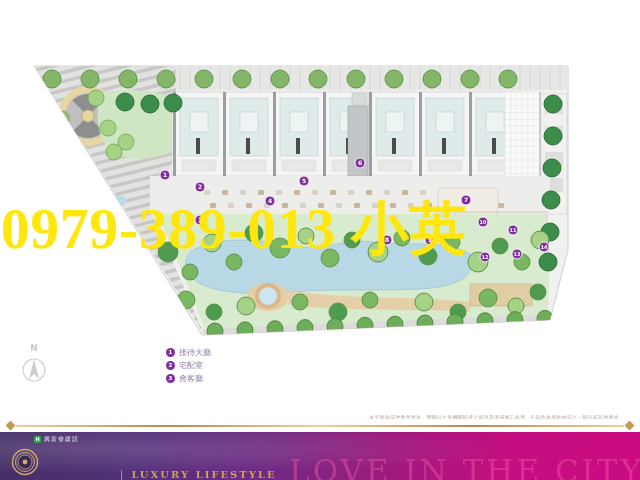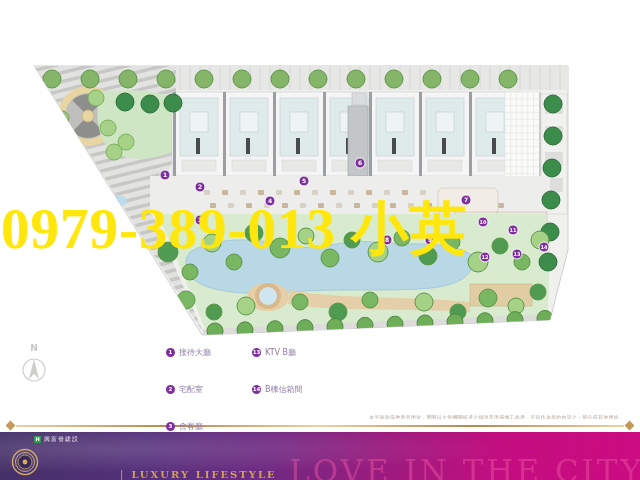--- a/index.html
+++ b/index.html
@@ -12,21 +12,21 @@
   .watermark{position:absolute;left:1px;top:200px;width:564px;white-space:nowrap;
              font-size:57px;font-weight:800;letter-spacing:1px;color:#ffe70d;line-height:1;
              text-shadow:0 0 1px rgba(255,231,13,.6);z-index:30;font-family:Liberation Serif, serif;}
 
   
   .compass{position:absolute;left:19px;top:343px;width:30px;text-align:center;z-index:5;}
   .compass .n{font-size:9px;color:#c9c9c7;font-weight:bold;}
 
   
   .legend{position:absolute;left:166px;top:348px;display:flex;z-index:20;}
-  .legend-col{display:flex;flex-direction:column;gap:24px;}
+  .legend-col{display:flex;flex-direction:column;}
   .legend-col:nth-child(1){width:86px}.legend-col:nth-child(2){width:86px}
   .legend-col:nth-child(3){width:86px}.legend-col:nth-child(4){width:84px}
   .legend-col:nth-child(5){width:94px}
   .legend-item{display:flex;align-items:center;height:9px;margin-bottom:4px;white-space:nowrap;}
   .legend-badge{flex:0 0 auto;width:9px;height:9px;border-radius:50%;background:#7e2f9d;color:#fff;
                 font-size:5.5px;font-weight:bold;display:inline-flex;align-items:center;justify-content:center;
                 margin-right:4px;line-height:1;}
   .legend-label{font-size:8px;color:#8f7ba6;line-height:1;}
 
   
@@ -497,30 +497,20 @@
         </div>
         <div class="legend-item">
           <span class="legend-badge" style="background: rgb(126, 47, 157);">2</span>
           <span class="legend-label">宅配室</span>
         </div>
         <div class="legend-item">
           <span class="legend-badge" style="background: rgb(126, 47, 157);">3</span>
           <span class="legend-label">會客廳</span>
         </div>
       </div>
-      <div class="legend-col">
-        <div class="legend-item">
-          <span class="legend-badge" style="background: rgb(126, 47, 157);">13</span>
-          <span class="legend-label">KTV B廳</span>
-        </div>
-        <div class="legend-item">
-          <span class="legend-badge" style="background: rgb(126, 47, 157);">14</span>
-          <span class="legend-label">B棟信箱間</span>
-        </div>
-      </div>
     </div>
 
   <div class="disclaimer">本平面圖僅供參考用途，實際以主管機關核准之圖說及現場施工為準，不得作為契約內容之一部分或其他用途。</div>
 
   <div class="ornament">
     <div class="line"></div>
     <div class="dia l"></div>
     <div class="dia r"></div>
   </div>
 

